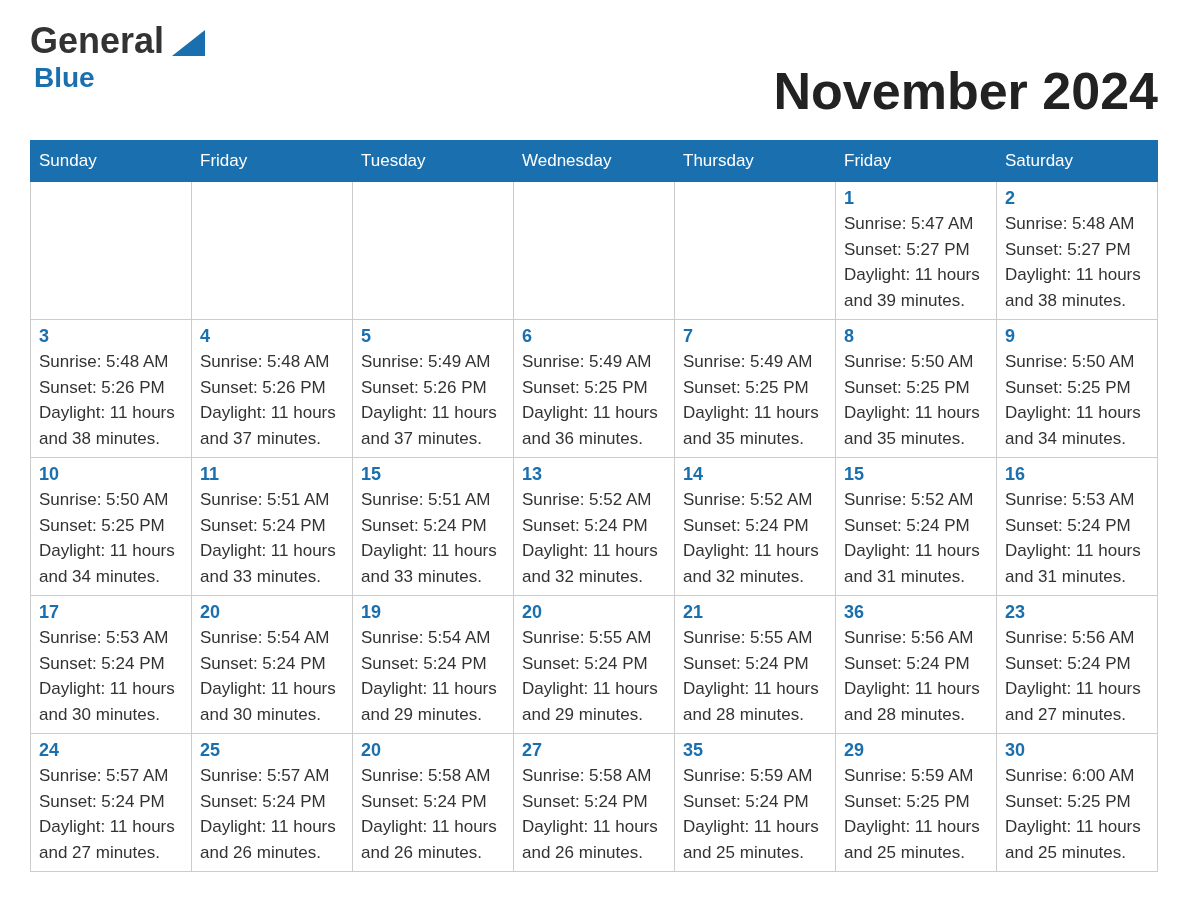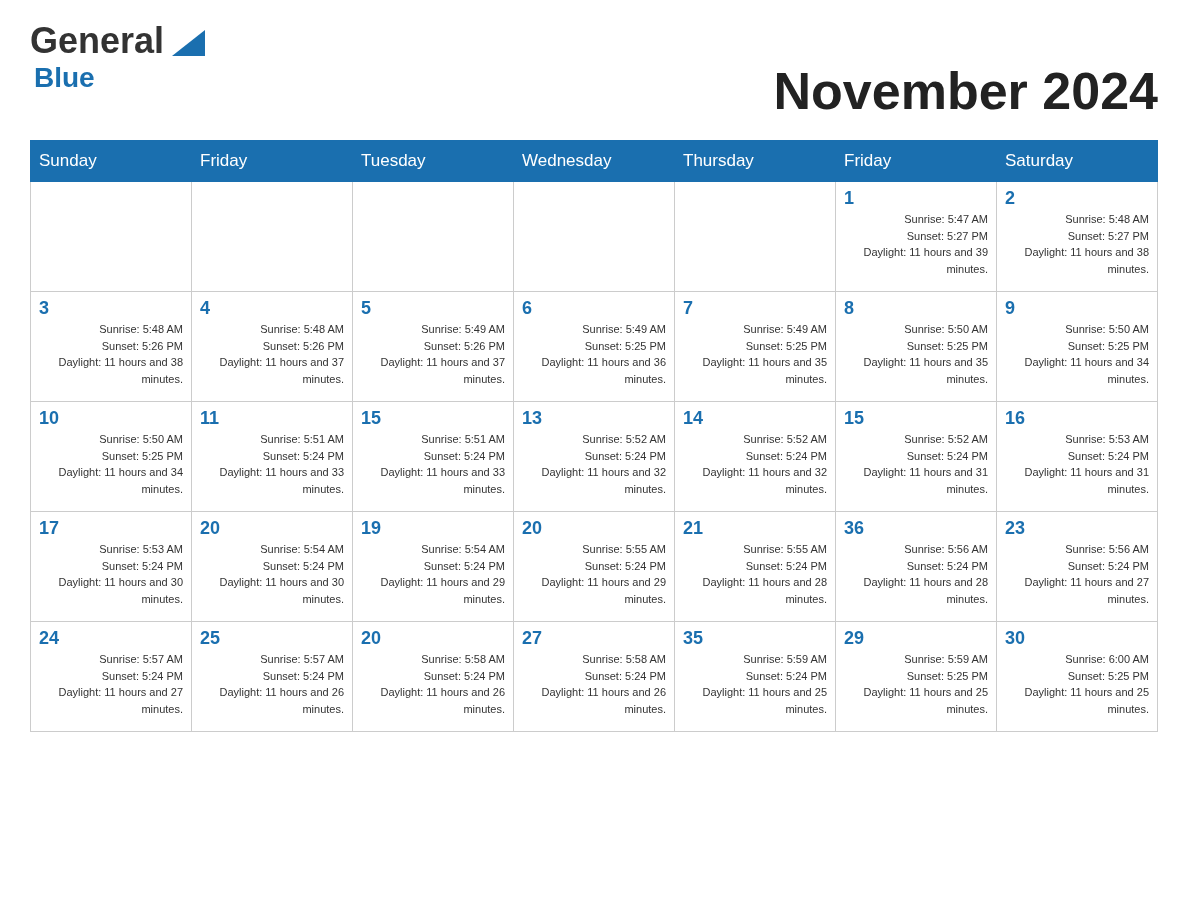--- a/index.html
+++ b/index.html
@@ -64,24 +64,23 @@
       color: #222;
     }
     .day-num {
       font-size: 18px;
       color: #1a6faf;
       font-weight: bold;
       display: block;
       margin-bottom: 2px;
     }
     .day-info {
-      font-size: 11px;
+      font-size: 17px;
       color: #333;
       line-height: 1.5;
-      text-align: right;
     }
     .empty-cell {
       background: #fff;
     }
     tr.week-row td {
       height: 110px;
     }
   </style>
 </head>
 <body>

